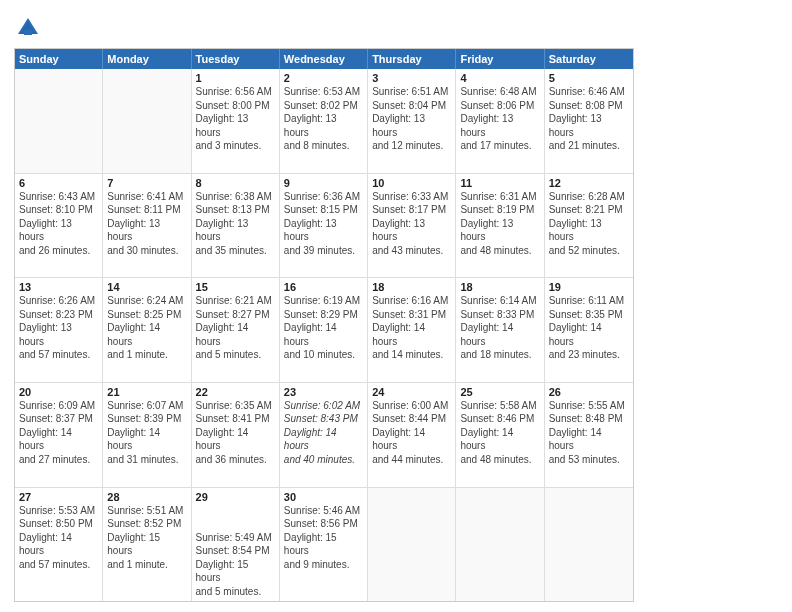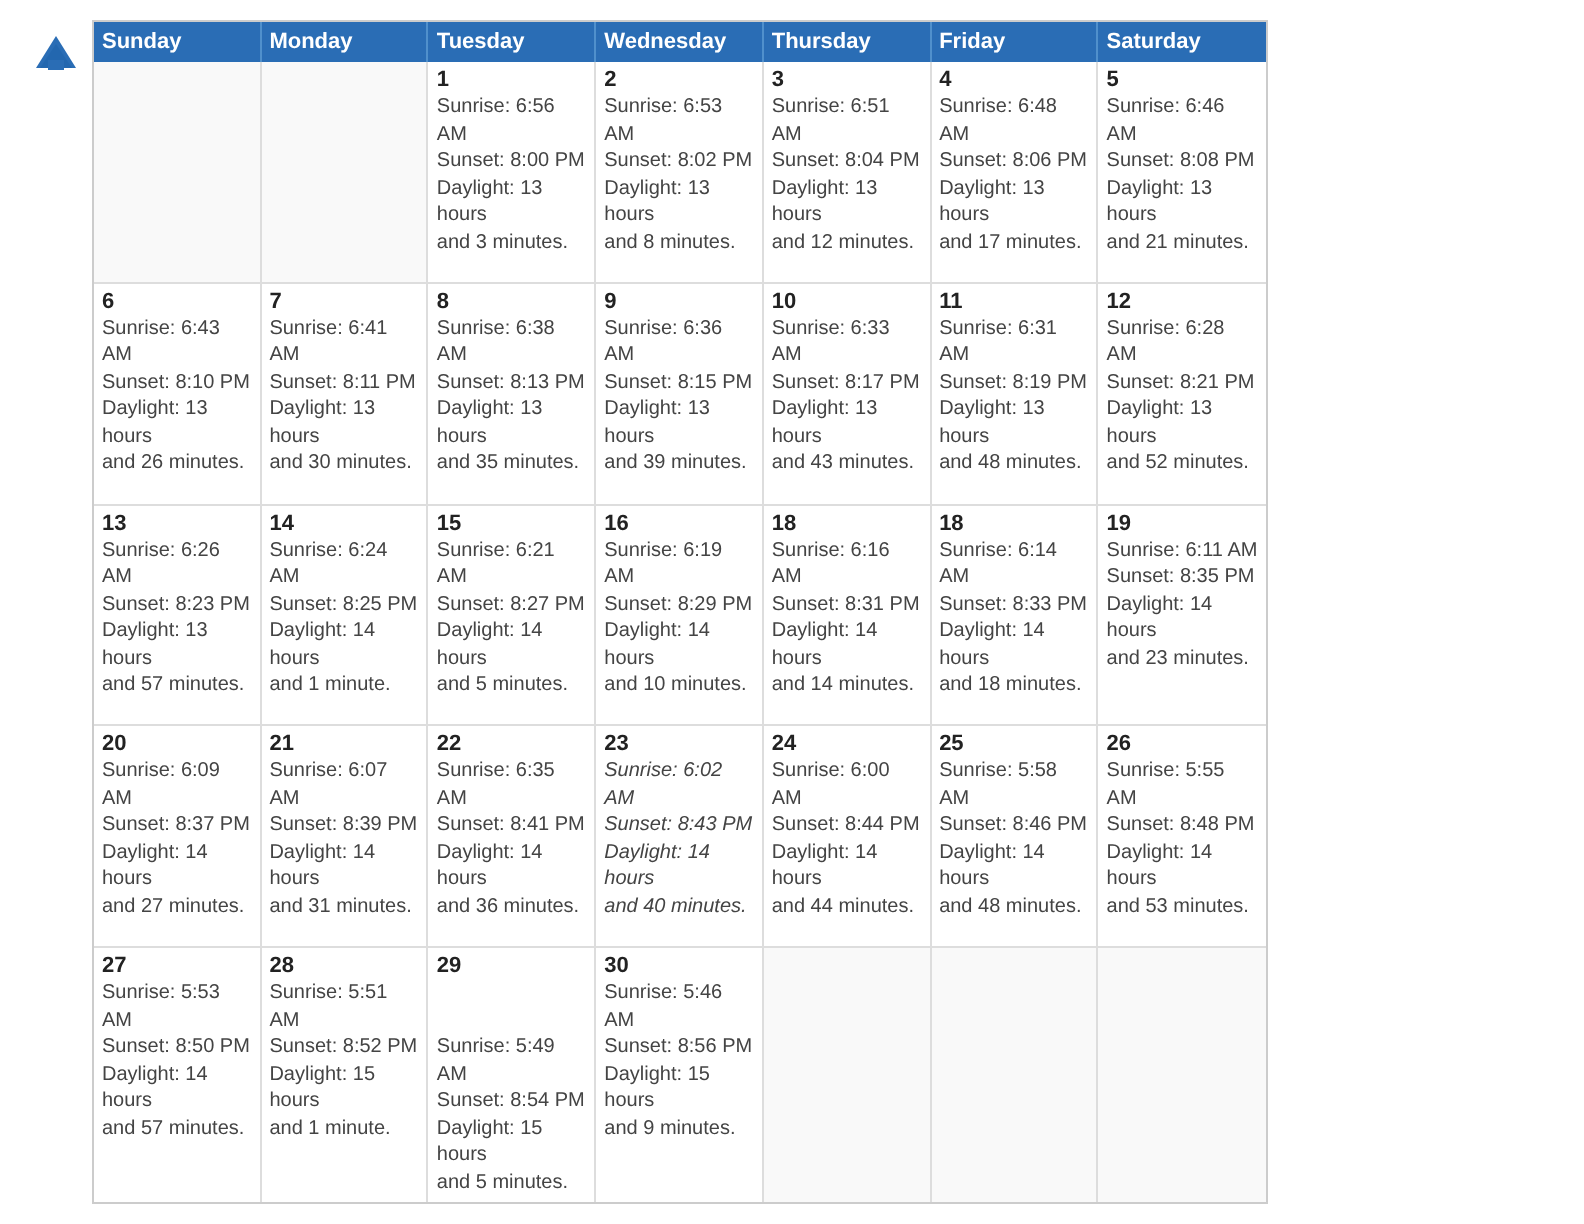--- a/index.html
+++ b/index.html
@@ -8,21 +8,21 @@
       height: 612px;
       font-family: Arial, sans-serif;
       background: #fff;
       overflow: hidden;
     }
     .page {
       width: 648px;
       height: 612px;
       padding: 10px 14px 10px 14px;
       display: flex;
-      flex-direction: row;
+      flex-direction: column;
     }
     .header {
       display: flex;
       align-items: flex-start;
       justify-content: space-between;
       margin-bottom: 6px;
     }
     .logo {
       display: flex;
       align-items: center;

